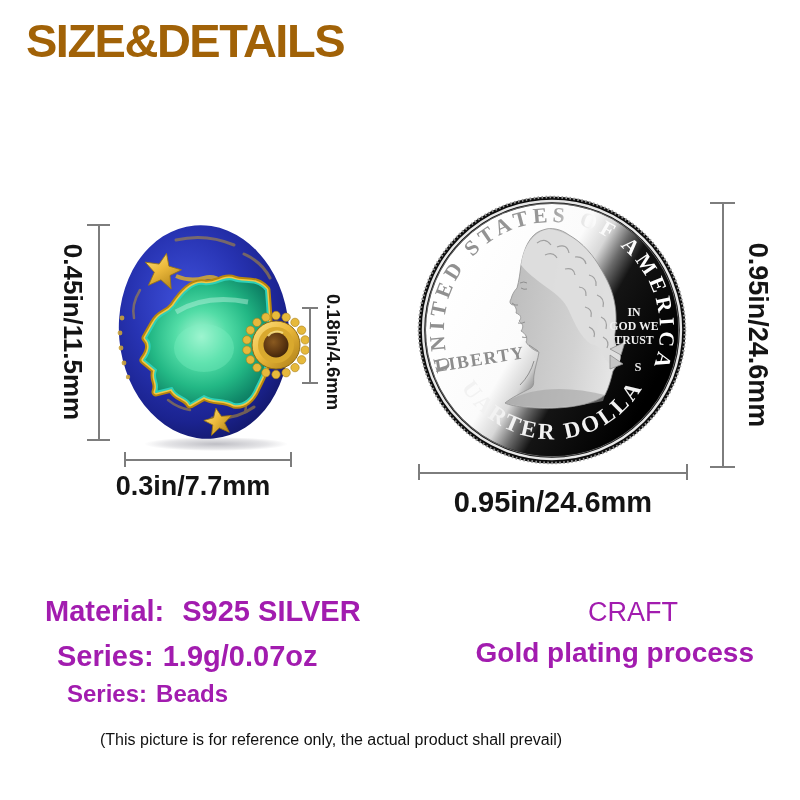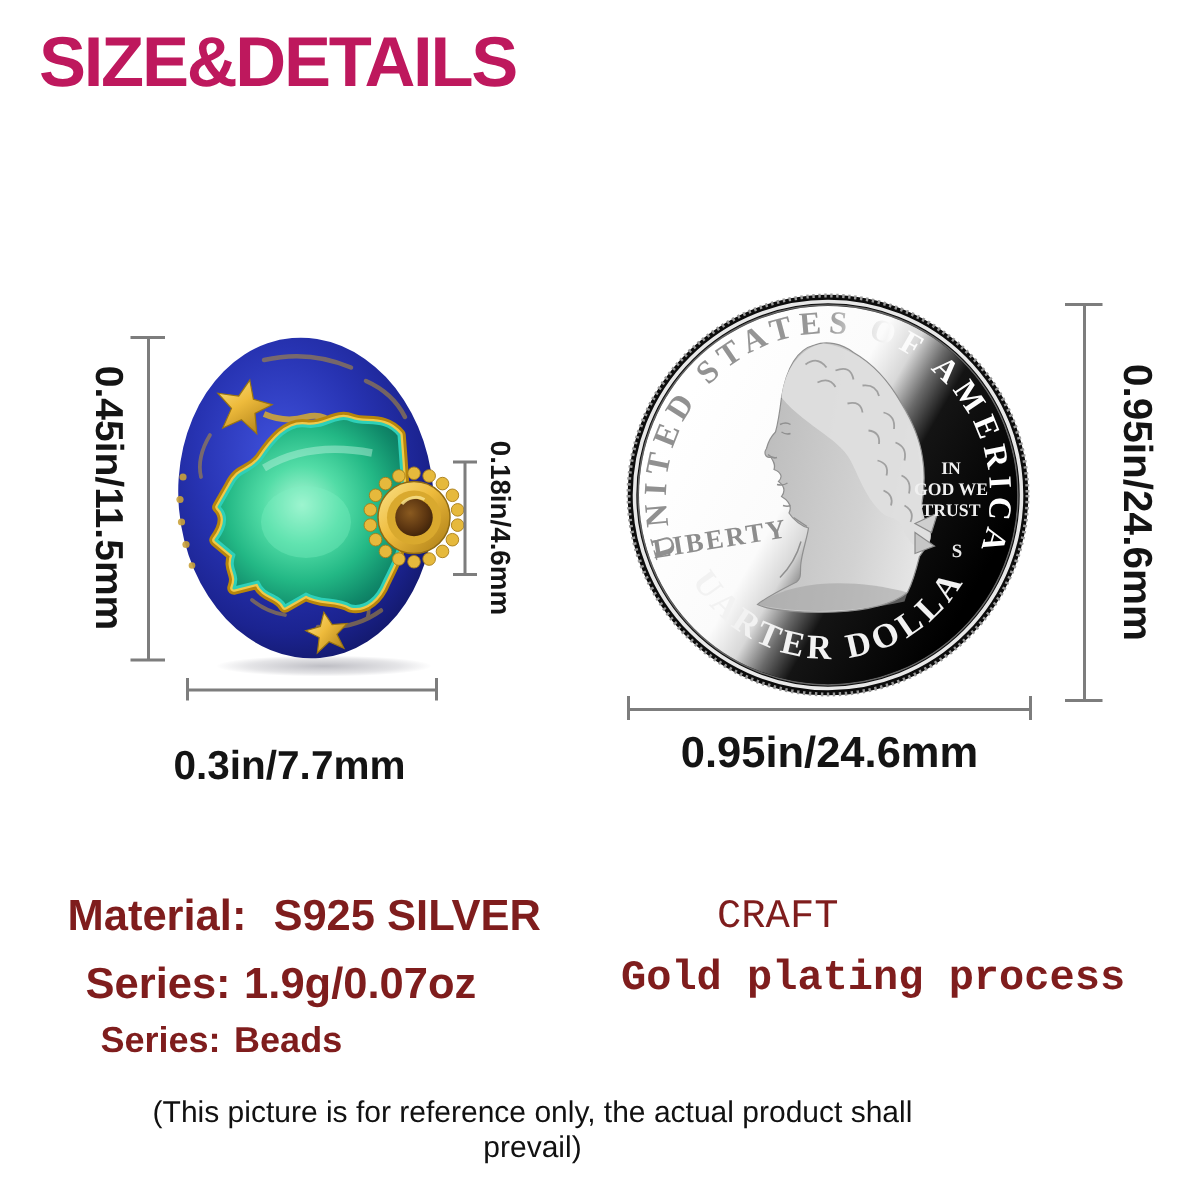--- a/index.html
+++ b/index.html
@@ -1,33 +1,33 @@
 <!DOCTYPE html>
 <html><head>
 <meta charset="utf-8">
 <style>
   html,body{margin:0;padding:0;background:#fff;}
   .canvas{position:relative;width:800px;height:800px;background:#ffffff;overflow:hidden;
           font-family:"Liberation Sans",sans-serif;color:#1a1a1a;}
   .page-title{position:absolute;left:26px;top:14px;font-size:47px;font-weight:700;
-              letter-spacing:-1.5px;color:#be185d;line-height:1.15;text-align:center;}
+              letter-spacing:-1.5px;color:#a16207;line-height:1.15;text-align:center;}
   
   .dlv{position:absolute;width:2px;background:#7d7d7d;}
   .dlh{position:absolute;height:2px;background:#7d7d7d;}
   .capv{position:absolute;width:2px;background:#7d7d7d;}
   .caph{position:absolute;height:2px;background:#7d7d7d;}
   .dim-label{position:absolute;font-weight:700;color:#141414;text-align:center;line-height:1;white-space:nowrap;}
   .rot90{transform:rotate(90deg);}
   
-  .spec-line{position:absolute;font-weight:600;color:#7f1d1d;white-space:nowrap;}
+  .spec-line{position:absolute;font-weight:600;color:#a21caf;white-space:nowrap;}
   .spec-val-gap-wide{margin-left:18px;}
   .spec-val-gap{margin-left:9px;text-align:right;}
-  .center-text{text-align:left;font-family:Liberation Mono, monospace;}
-  .disclaimer{position:absolute;left:100px;top:731px;width:510px;text-align:center;
-              font-size:20px;font-weight:500;color:#111;}
+  .center-text{text-align:right;}
+  .disclaimer{position:absolute;left:100px;top:731px;width:510px;
+              font-size:16px;font-weight:500;color:#111;}
   svg{position:absolute;display:block;}
   .coin-serif{font-family:"Liberation Serif",serif;}
 </style>
 </head>
 <body>
 
 <div class="canvas">
 
   <div class="page-title">SIZE&amp;DETAILS</div>
 
@@ -255,21 +255,21 @@
     <div class="dlv" style="left:309px;top:308px;height:75px;"></div>
     <div class="caph" style="left:302px;top:307px;width:16px;"></div>
     <div class="caph" style="left:302px;top:382px;width:16px;"></div>
     <div class="dim-label rot90" style="left:246px;top:341px;width:170px;height:22px;font-size:18.5px;">0.18in/4.6mm</div>
   </div>
 
   <div>
     <div class="dlh" style="left:125px;top:459px;width:166px;"></div>
     <div class="capv" style="left:124px;top:452px;height:15px;"></div>
     <div class="capv" style="left:290px;top:452px;height:15px;"></div>
-    <div class="dim-label" style="left:93px;top:473px;width:200px;font-size:27px;margin-top:24px;">0.3in/7.7mm</div>
+    <div class="dim-label" style="left:93px;top:473px;width:200px;font-size:27px;">0.3in/7.7mm</div>
   </div>
 
   <div>
     <div class="dlv" style="left:722px;top:203px;height:264px;"></div>
     <div class="caph" style="left:710px;top:202px;width:25px;"></div>
     <div class="caph" style="left:710px;top:466px;width:25px;"></div>
     <div class="dim-label rot90" style="left:642px;top:321px;width:230px;height:28px;font-size:27px;">0.95in/24.6mm</div>
   </div>
 
   <div>

